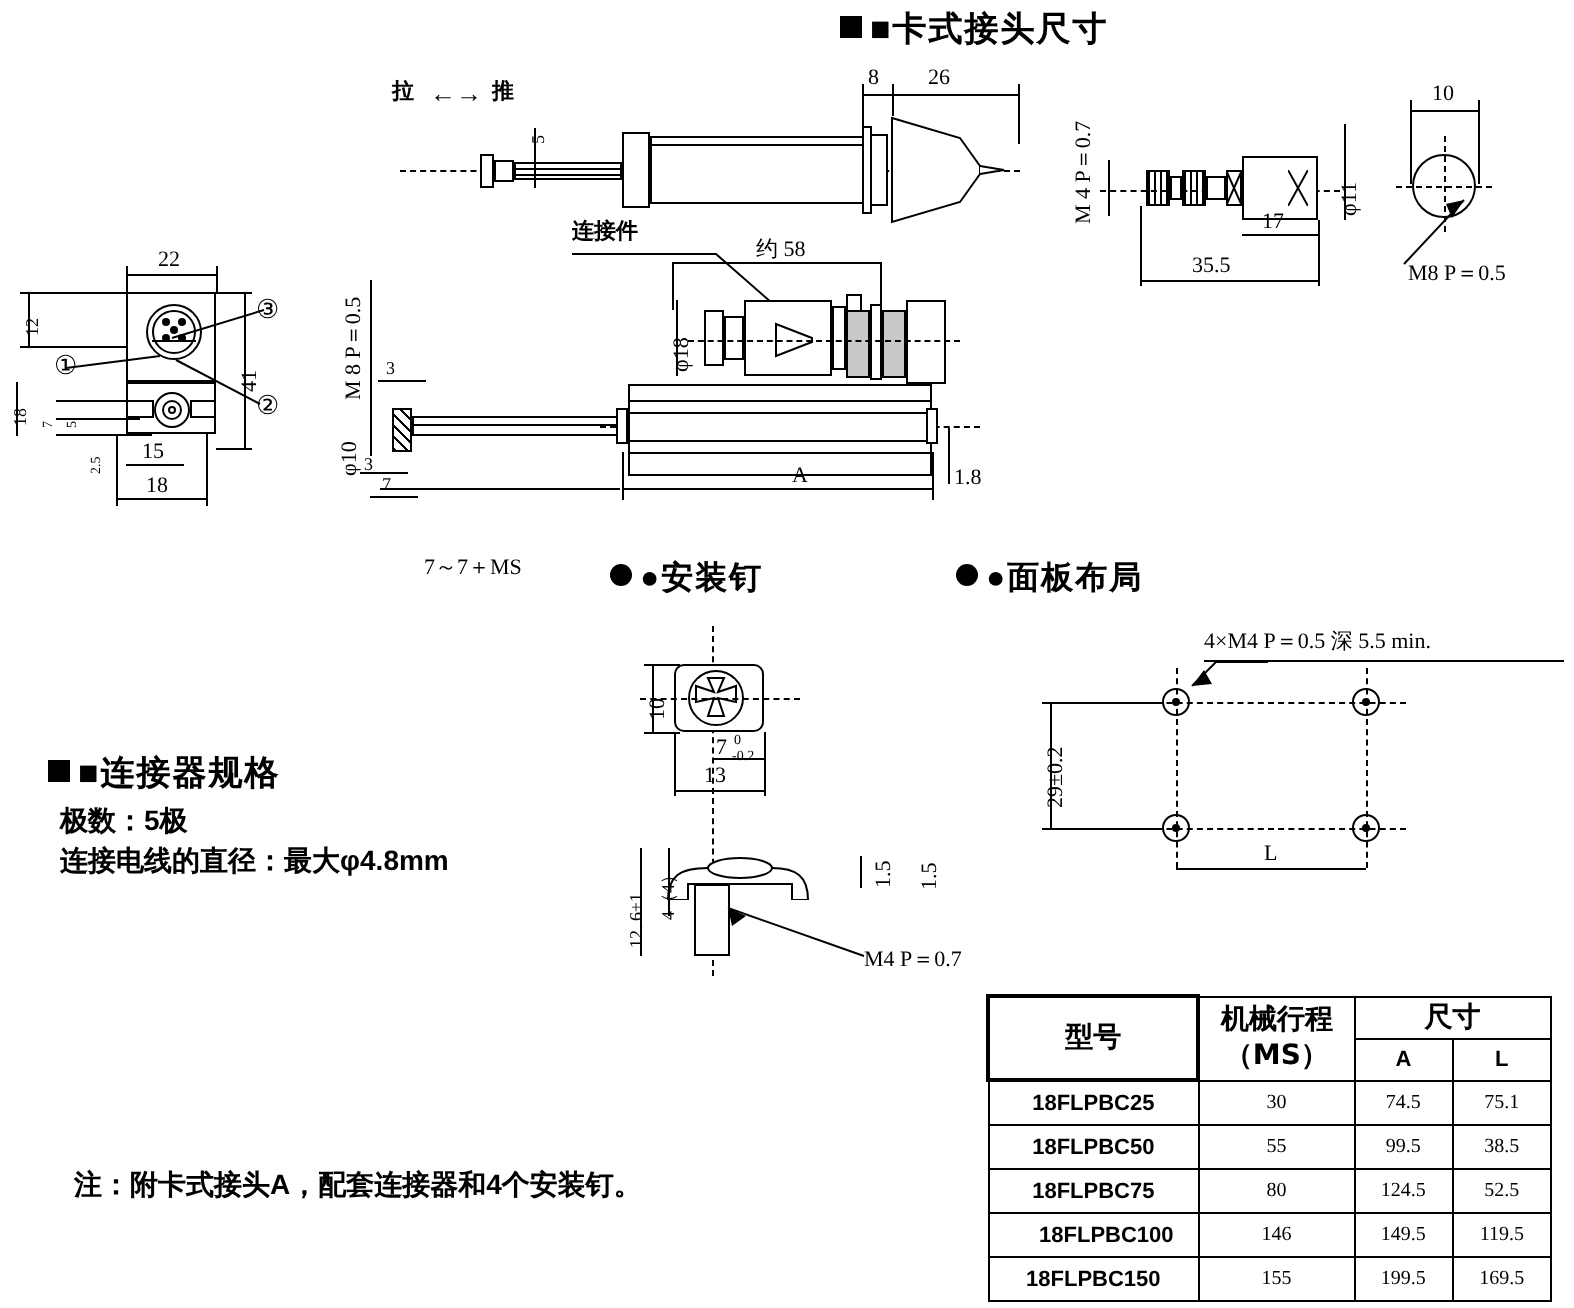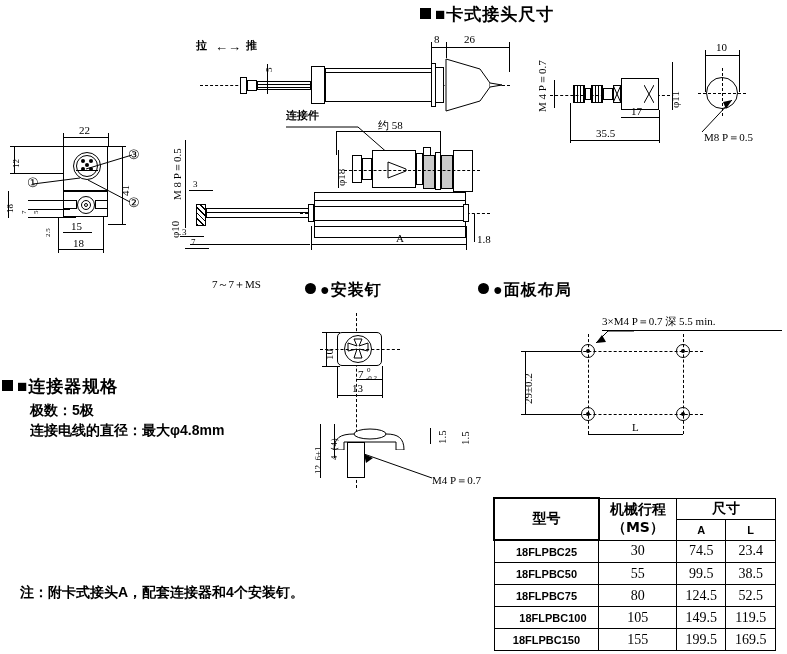--- a/index.html
+++ b/index.html
@@ -37,21 +37,21 @@
   .circ{position:absolute;border:1px solid #000;border-radius:50%;box-sizing:border-box;background:#fff;}
   .dash{position:absolute;border-top:1px dashed #000;height:0;}
   .vdash{position:absolute;border-left:1px dashed #000;width:0;}
   .grey{position:absolute;box-sizing:border-box;border:1px solid #000;background:#c9c9c9;}
 
   
   table.spec{border-collapse:collapse;font-family:"Liberation Sans",sans-serif;background:#fff;}
   table.spec td,table.spec th{border:1px solid #000;text-align:center;padding:0;}
   .tb-head-cn{font-size:14px;font-weight:bold;font-family:"DejaVu Sans",sans-serif;}
   .tb-model{font-size:11px;font-weight:bold;}
-  .tb-val{font-size:14px;font-family:"Liberation Serif",serif;}
+  .tb-val{font-size:10px;font-family:"Liberation Serif",serif;}
   .tb-ab{font-size:11px;font-weight:bold;}
 </style>
 </head>
 <body>
 
 <div class="t sec-h" style="left:420px;top:6px;">
   <span class="sq"></span><span>■卡式接头尺寸</span>
 </div>
 
 <div>
@@ -321,21 +321,21 @@
   <div class="t dim rot90" style="left:437px;top:444px;">1.5</div>
 
   <svg class="abs" style="left:358px;top:450px;" width="90" height="34">
     <path d="M6,4 L74,28" fill="none" stroke="#000" stroke-width="1"></path>
     <path d="M6,4 l2,9 l7,-5 z" fill="#000"></path>
   </svg>
   <div class="t dim" style="left:432px;top:475px;">M4   P＝0.7</div>
 </div>
 
 <div>
-  <div class="t dim" style="left:602px;top:316px;">3×M4  P＝0.7 深 5.5 min.</div>
+  <div class="t dim" style="left:602px;top:316px;">4×M4  P＝0.5 深 5.5 min.</div>
   <div class="ln hl" style="left:602px;top:330px;width:180px;"></div>
   <svg class="abs" style="left:592px;top:326px;" width="44" height="26">
     <path d="M42,5 L16,5 L4,17" fill="none" stroke="#000" stroke-width="1"></path>
     <path d="M4,17 l10,-1 l-4,-7 z" fill="#000"></path>
   </svg>
 
   <div class="circ" style="left:581px;top:344px;width:14px;height:14px;"></div>
   <div class="circ" style="left:586px;top:349px;width:4px;height:4px;border:none;background:#000;"></div>
   <div class="circ" style="left:676px;top:344px;width:14px;height:14px;"></div>
   <div class="circ" style="left:681px;top:349px;width:4px;height:4px;border:none;background:#000;"></div>
@@ -353,27 +353,27 @@
   <div class="ln hl" style="left:521px;top:351px;width:60px;"></div>
   <div class="ln hl" style="left:521px;top:414px;width:60px;"></div>
   <div class="t dim rot90" style="left:523px;top:404px;">29±0.2</div>
 
   <div class="ln hl" style="left:588px;top:434px;width:95px;"></div>
   <div class="t dim" style="left:632px;top:422px;">L</div>
 
   <div class="t dim rot90" style="left:460px;top:445px;">1.5</div>
 </div>
 
-<div class="t sec-h" style="left:2px;top:378px;">
+<div class="t sec-h" style="left:24px;top:378px;">
   <span class="sq"></span><span>■连接器规格</span>
 </div>
 <div class="t body-cn" style="left:30px;top:403px;">极数：5极</div>
 <div class="t body-cn" style="left:30px;top:423px;">连接电线的直径：最大φ4.8mm</div>
 
-<div class="t note" style="left:20px;top:585px;">注：附卡式接头A，配套连接器和4个安装钉。</div>
+<div class="t note" style="left:37px;top:585px;">注：附卡式接头A，配套连接器和4个安装钉。</div>
 
 <div class="abs" style="left:493px;top:497px;">
   <table class="spec" id="spec-table" style="width:283px;">
     <thead>
       <tr>
         <td rowspan="2" class="tb-head-cn" style="width:105px;height:22px;border-width:2px;">型号</td>
         <td rowspan="2" class="tb-head-cn" style="width:78px;">
           <div>机械行程</div>
           <div>（MS）</div>
         </td>
@@ -382,37 +382,37 @@
       <tr>
         <td class="tb-ab" style="width:50px;height:20px;">A</td>
         <td class="tb-ab" style="width:50px;">L</td>
       </tr>
     </thead>
     <tbody id="spec-body">
         <tr>
           <td class="tb-model" style="height: 21px;">18FLPBC25</td>
           <td class="tb-val">30</td>
           <td class="tb-val">74.5</td>
-          <td class="tb-val">23.4</td>
+          <td class="tb-val">75.1</td>
         </tr>
         <tr>
           <td class="tb-model" style="height: 21px;">18FLPBC50</td>
           <td class="tb-val">55</td>
           <td class="tb-val">99.5</td>
           <td class="tb-val">38.5</td>
         </tr>
         <tr>
           <td class="tb-model" style="height: 21px;">18FLPBC75</td>
           <td class="tb-val">80</td>
           <td class="tb-val">124.5</td>
           <td class="tb-val">52.5</td>
         </tr>
         <tr>
           <td class="tb-model" style="height: 21px; padding-left: 13px;">18FLPBC100</td>
-          <td class="tb-val">105</td>
+          <td class="tb-val">146</td>
           <td class="tb-val">149.5</td>
           <td class="tb-val">119.5</td>
         </tr>
         <tr>
           <td class="tb-model" style="height: 21px;">18FLPBC150</td>
           <td class="tb-val">155</td>
           <td class="tb-val">199.5</td>
           <td class="tb-val">169.5</td>
         </tr>
       </tbody>

